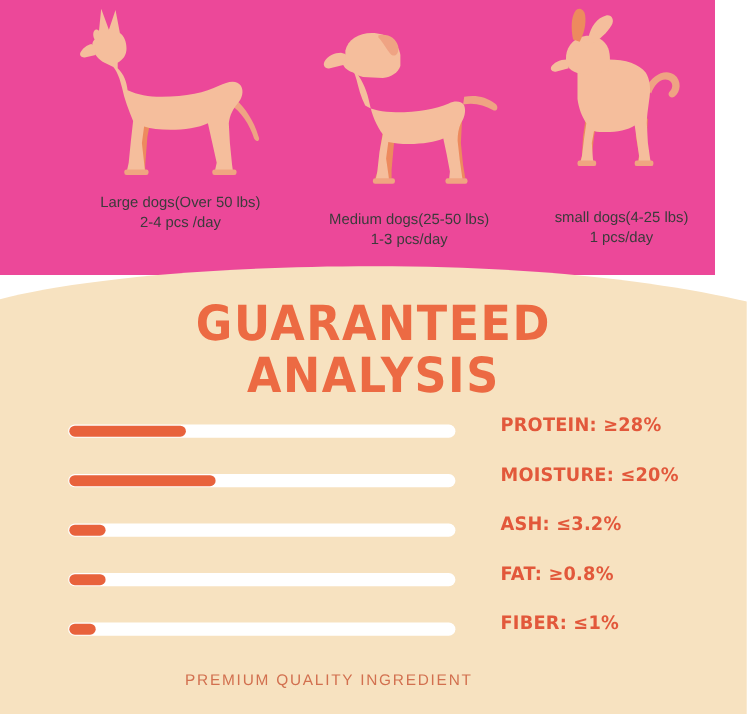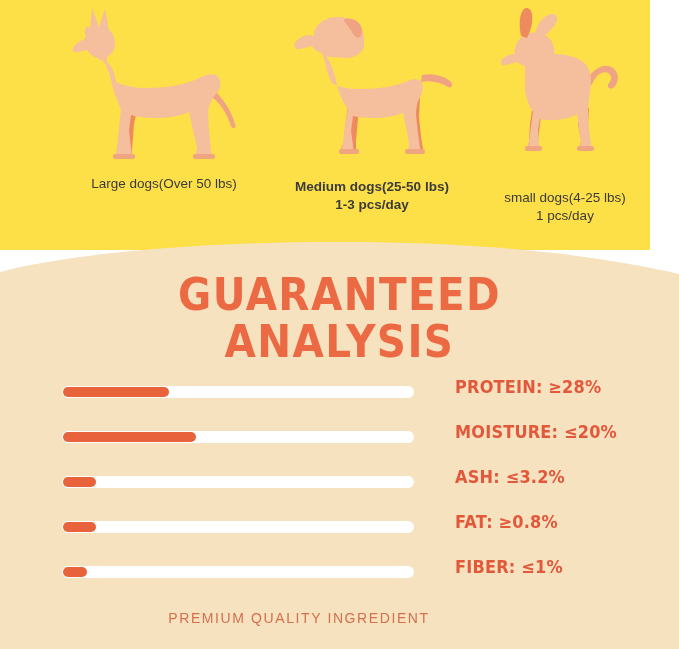--- a/index.html
+++ b/index.html
@@ -15,21 +15,21 @@
     position: relative;
   }
 
   
   #feeding-guide {
     position: absolute;
     left: 0;
     top: 0;
     width: 650px;
     height: 250px;
-    background: #fde047;
+    background: #ec4899;
   }
 
   .dog-col {
     position: absolute;
     text-align: center;
   }
   .dog-art {
     position: relative;
     margin: 0 auto;
   }
@@ -39,21 +39,21 @@
     font-family: "Liberation Sans", sans-serif;
     color: #3b3b3b;
     font-size: 13.5px;
     line-height: 18px;
     white-space: nowrap;
   }
   .dog-caption .line2 { display: block; }
 
   
   #col-large   { left: 39px;  top: 0;   width: 250px; }
-  #col-medium  { left: 272px; top: 3px;   width: 200px; font-weight: bold; }
+  #col-medium  { left: 272px; top: 16px;   width: 200px; }
   #col-small   { left: 475px; top: 0;   width: 180px; }
 
   #col-large  .dog-art { width: 250px; height: 170px; }
   #col-medium .dog-art { width: 200px; height: 170px; }
   #col-small  .dog-art { width: 180px; height: 170px; }
 
   #col-large  .dog-caption { margin-top: 5px; }
   #col-medium .dog-caption { margin-top: 5px; }
   #col-small  .dog-caption { margin-top: 19px; }
 
@@ -190,20 +190,21 @@
         <path d="M44 40 C40 41 36 44 34 48 C33 51 36 53 39 52 L48 50 L47 42 Z" fill="#F5BE9C"></path>
 
         <g fill="#F0A581">
           <rect x="74" y="154" width="22" height="5" rx="2"></rect>
           <rect x="154" y="154" width="22" height="5" rx="2"></rect>
         </g>
       </svg>
     </div>
     <div class="dog-caption" style="color: rgb(59, 59, 59);">
       <span>Large dogs(Over 50 lbs)</span>
+      <span class="line2">2-4 pcs /day</span>
     </div>
   </div>
 
   <div class="dog-col" id="col-medium">
     <div class="dog-art">
       <svg width="200" height="170" viewBox="0 0 200 170" xmlns="http://www.w3.org/2000/svg">
 
         <g fill="#ED8A5E">
           <path d="M78 92 L74 116 L72 138 L69 146 L84 146 L84 138 L86 116 L90 96 Z"></path>
           <path d="M136 92 L134 114 L139 134 L138 146 L151 146 L149 134 L147 114 L148 94 Z"></path>

